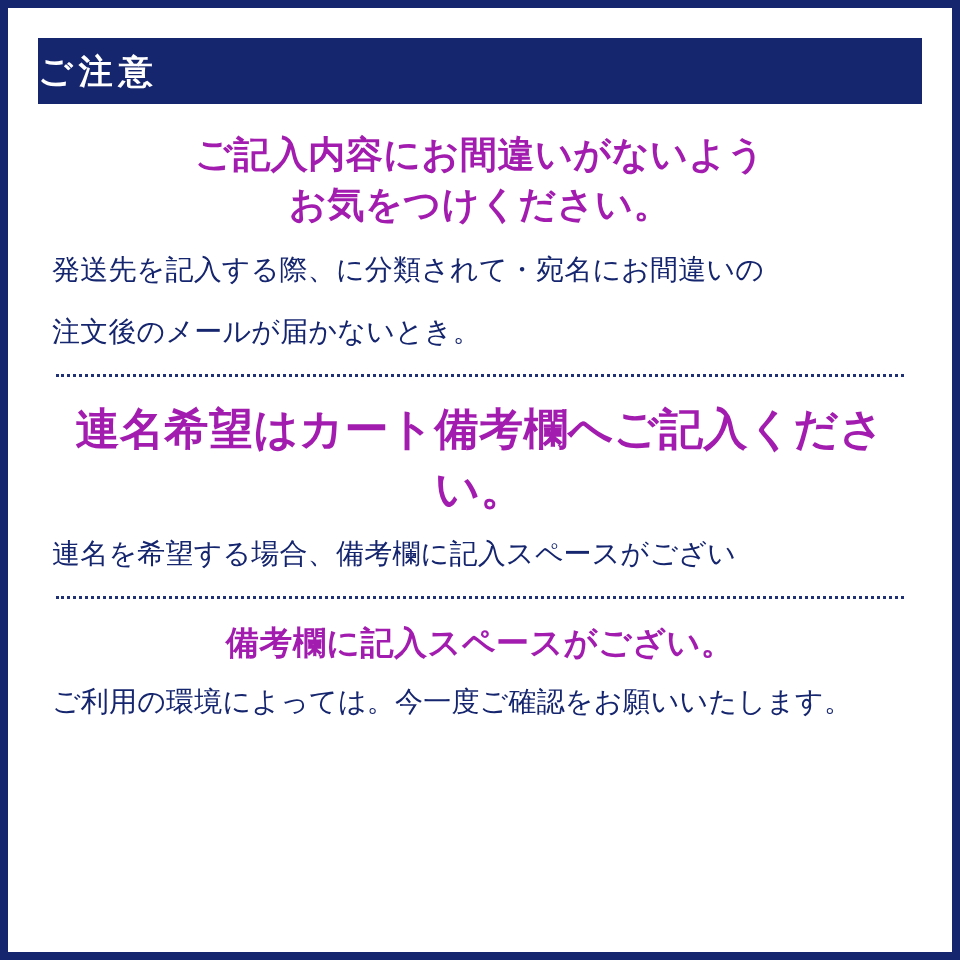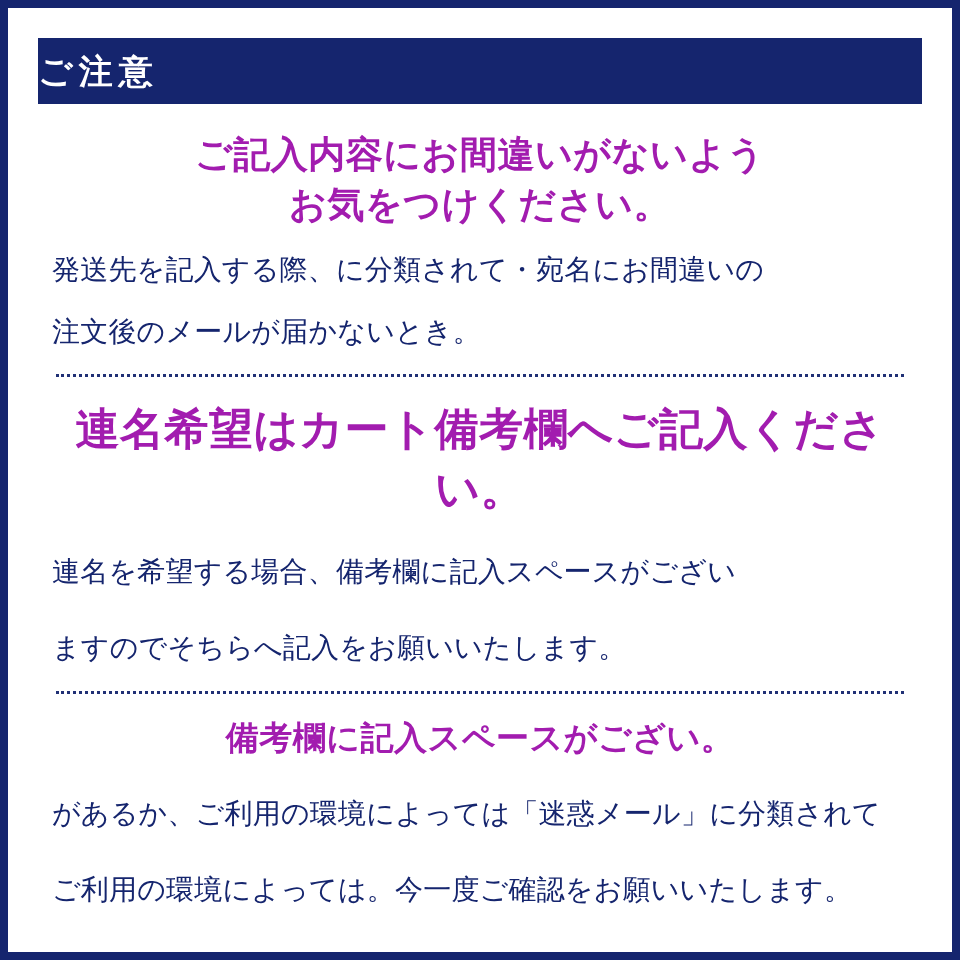--- a/index.html
+++ b/index.html
@@ -67,21 +67,21 @@
     font-size: 28px;
     line-height: 1.58;
     letter-spacing: 0.2px;
     text-align: left;
   }
   .sec1 .body-text {
     margin-top: 18px;
   }
   .sec2 .body-text,
   .sec3 .body-text {
-    margin-top: 32px;
+    margin-top: 14px;
   }
   .divider {
     margin: 20px 4px 0 4px;
     border-top: 3px dotted #15256e;
     height: 0;
     opacity: 0.95;
   }
 </style>
 </head>
 <body>
@@ -99,25 +99,23 @@
       <div class="heading big">お気をつけください。</div>
       <div class="body-text">発送先を記入する際、に分類されて・宛名にお間違いの</div>
       <div class="body-text">注文後のメールが届かないとき。</div>
     </div>
 
     <div class="divider"></div>
 
     <div class="section sec2">
       <div class="heading mid">連名希望はカート備考欄へご記入ください。</div>
       <div class="body-text">連名を希望する場合、備考欄に記入スペースがござい</div>
-      <div class="body-text">ますのでそちらへ記入をお願いいたします。</div>
     </div>
 
     <div class="divider"></div>
 
     <div class="section sec3">
       <div class="heading small">備考欄に記入スペースがござい。</div>
-      <div class="body-text">があるか、ご利用の環境によっては「迷惑メール」に分類されて</div>
       <div class="body-text">ご利用の環境によっては。今一度ご確認をお願いいたします。</div>
     </div>
 
   </div>
 </div>
 
 </body></html>

